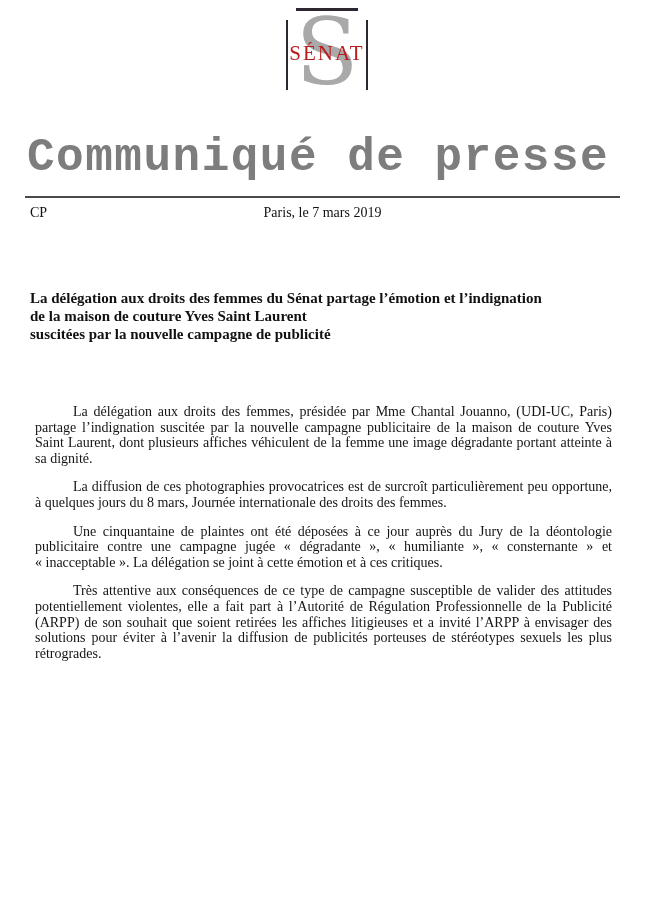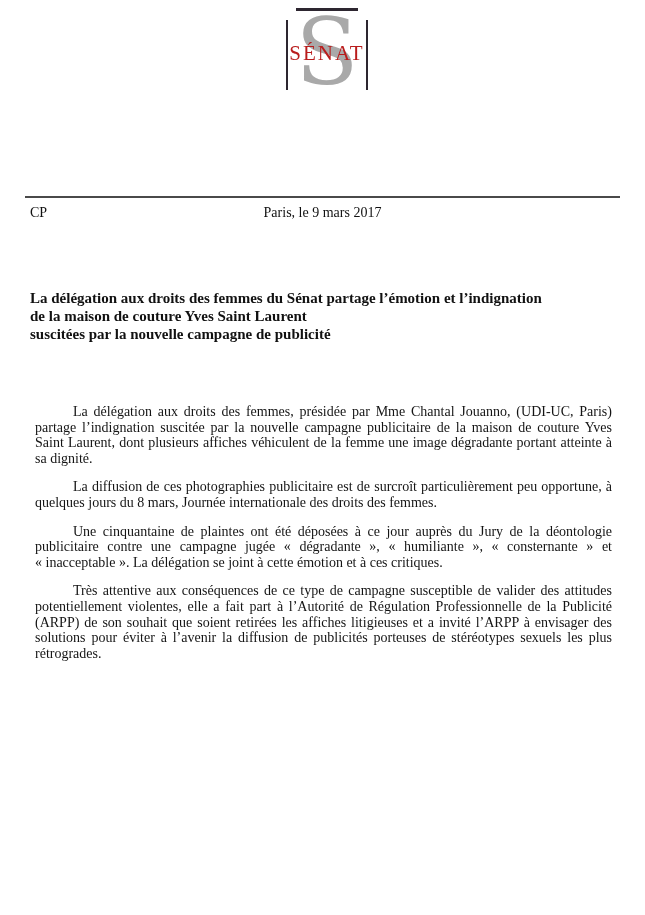--- a/index.html
+++ b/index.html
@@ -77,33 +77,34 @@
   <div class="logo">
     <div class="logo-topbar"></div>
     <div class="logo-box">
       <div class="logo-bar left"></div>
       <div class="logo-s">S</div>
       <div class="logo-wordmark">SÉNAT</div>
       <div class="logo-bar right"></div>
     </div>
   </div>
 
+  <h1 class="masthead-title">Communiqué de presse</h1>
   <div class="masthead-rule"></div>
 
   <div class="meta-row">
     <span class="doc-code">CP</span>
-    <span class="dateline">Paris, le 9 mars 2017</span>
+    <span class="dateline">Paris, le 7 mars 2019</span>
   </div>
 
   <div class="headline">
     <div class="headline-line">La délégation aux droits des femmes du Sénat partage l’émotion et l’indignation</div>
     <div class="headline-line">de la maison de couture Yves Saint Laurent</div>
     <div class="headline-line">suscitées par la nouvelle campagne de publicité</div>
   </div>
 
   <div class="body-text">
     <p class="para"><b>La délégation aux droits des femmes</b><span>, présidée par </span><b>Mme Chantal Jouanno</b><span>, (UDI-UC, Paris) partage l’indignation suscitée par la nouvelle </span><b>campagne publicitaire</b><span> de la maison de couture </span><b>Yves Saint Laurent</b><span>, dont plusieurs affiches véhiculent de la femme une </span><b>image dégradante portant atteinte à sa dignité</b><span>.</span></p>
-    <p class="para"><span>La diffusion de ces photographies publicitaire est de surcroît </span><b>particulièrement peu opportune</b><span>, à quelques jours du 8 mars, Journée internationale des droits des femmes.</span></p>
+    <p class="para"><span>La diffusion de ces photographies provocatrices est de surcroît </span><b>particulièrement peu opportune</b><span>, à quelques jours du 8 mars, Journée internationale des droits des femmes.</span></p>
     <p class="para"><span>Une cinquantaine de plaintes ont été déposées à ce jour auprès du Jury de la déontologie publicitaire contre une campagne jugée «&nbsp;dégradante&nbsp;», «&nbsp;humiliante&nbsp;», «&nbsp;consternante&nbsp;» et «&nbsp;inacceptable&nbsp;». </span><b>La délégation se joint à cette émotion et à ces critiques</b><span>.</span></p>
     <p class="para"><span>Très attentive aux conséquences de ce type de campagne susceptible de valider des attitudes potentiellement violentes, elle </span><b>a fait part à l’Autorité de Régulation Professionnelle de la Publicité (ARPP) de son souhait que soient retirées les affiches litigieuses</b><span> et a invité l’ARPP à envisager des solutions pour </span><b>éviter à l’avenir la diffusion de publicités porteuses de stéréotypes sexuels les plus rétrogrades</b><span>.</span></p>
   </div>
 
 </div>
 
 </body></html>

